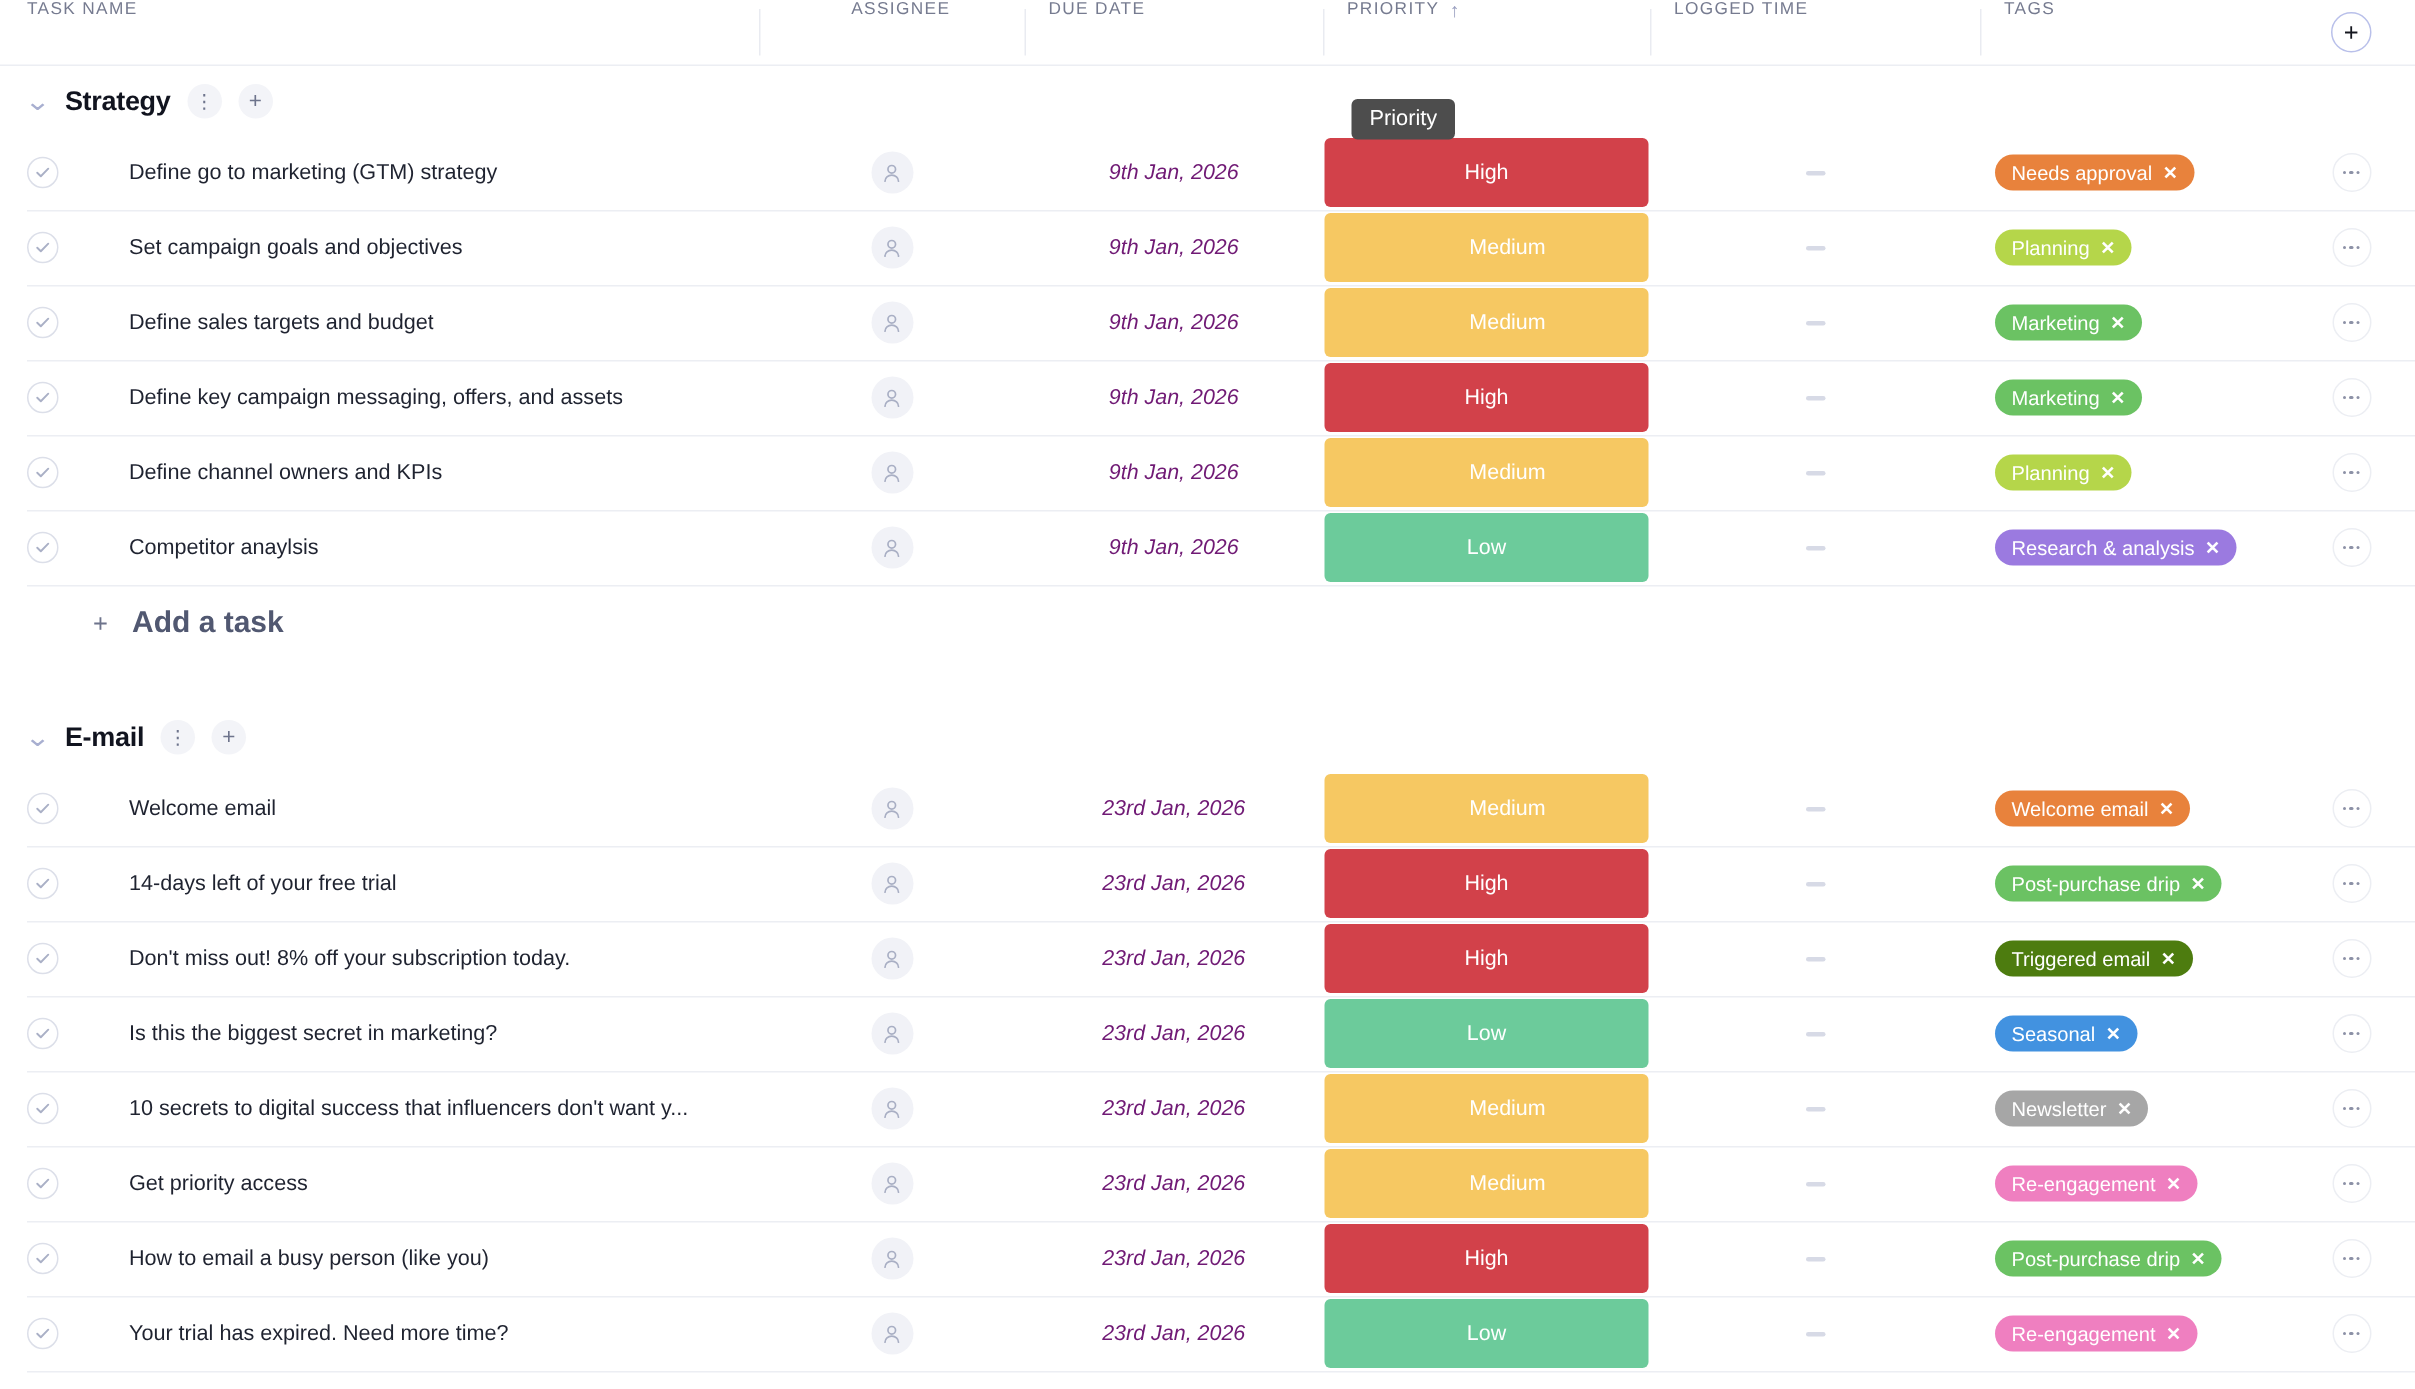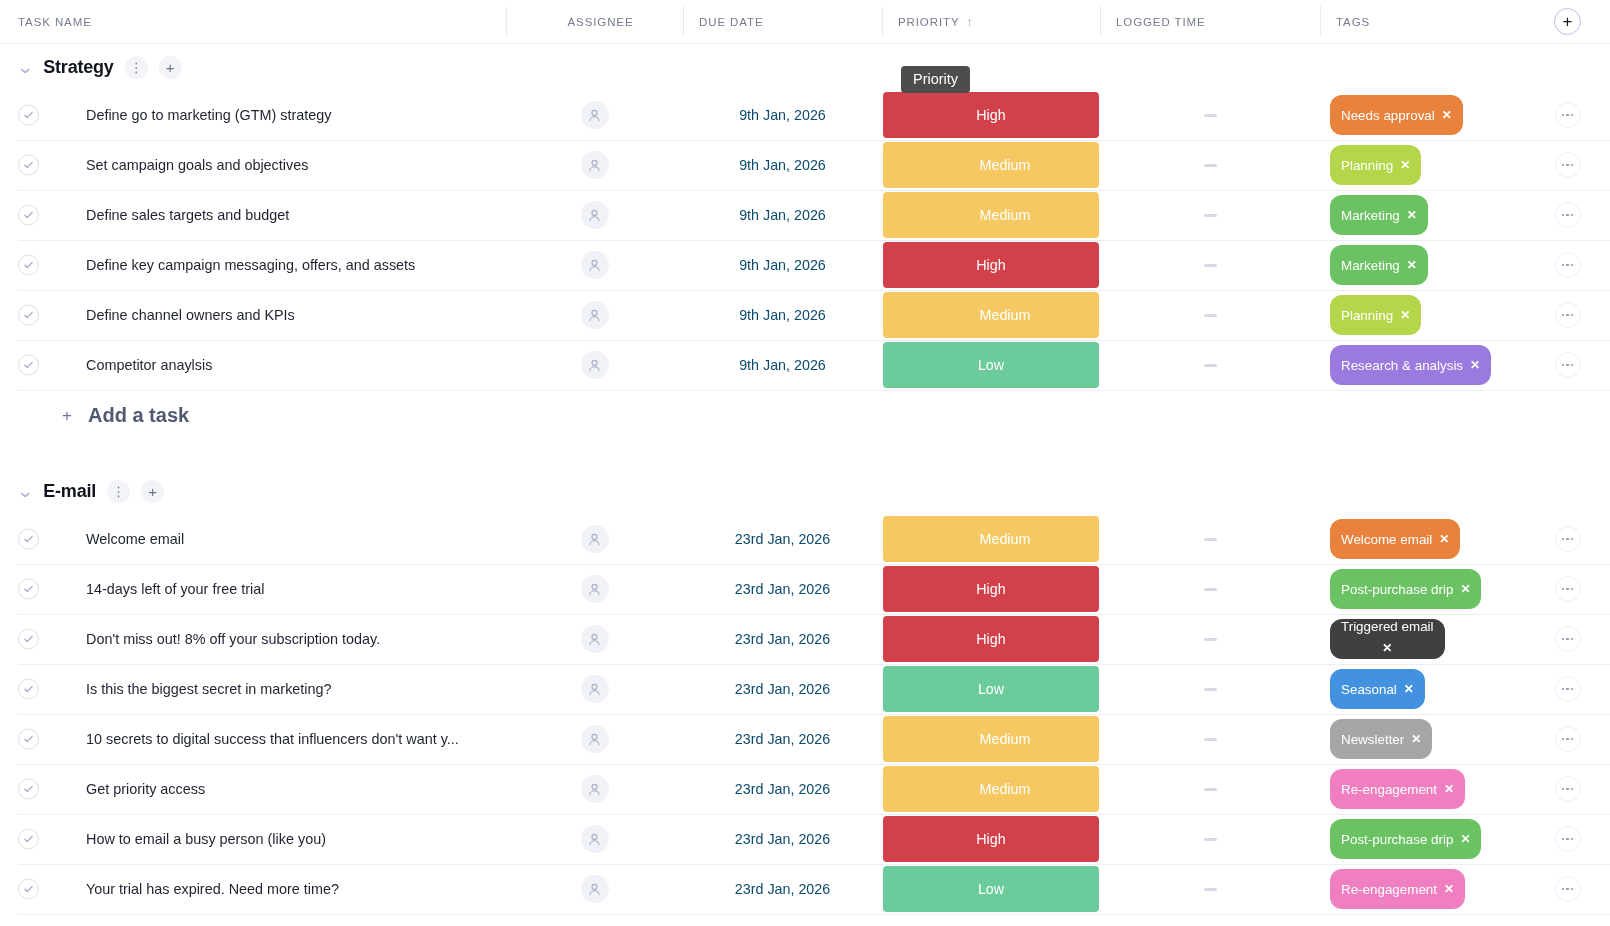--- a/index.html
+++ b/index.html
@@ -22,21 +22,21 @@
 
   
   .header {
     position: relative;
     display: flex;
     height: 44px;
     border-bottom: 1px solid #eceef3;
     background: #fff;
   }
   .hcell {
-    display: flex; align-items: center;
+    display: flex; 
     font-size: 11.5px;
     letter-spacing: .9px;
     color: #767b90;
     font-weight: 400;
     padding-left: 16px;
     position: relative;
   }
   .hcell.divider::before {
     content: "";
     position: absolute; left: 0; top: 6px; bottom: 6px;
@@ -132,21 +132,21 @@
 
   .cell-assign { justify-content: center; }
   .avatar {
     width: 28px; height: 28px; border-radius: 50%;
     background: #f1f2f7;
     display: flex; align-items: center; justify-content: center;
     cursor: pointer;
   }
 
   .cell-due { justify-content: center; }
-  .due-text { font-size: 14.3px; color: #0c4a6e; }
+  .due-text { font-size: 14.3px; color: #701a75; font-style: italic; }
 
   .cell-prio { padding: 0; }
   .prio-chip {
     width: 216px; height: 46px;
     margin: 2px 0 2px 1px;
     border-radius: 4px;
     display: flex; align-items: center; justify-content: center;
     color: #ffffff; font-size: 14.3px;
     cursor: pointer;
   }
@@ -156,21 +156,21 @@
 
   .cell-log { justify-content: center; }
   .log-dash {
     width: 13px; height: 3px; border-radius: 2px;
     background: #d7dae6;
   }
 
   .cell-tags { justify-content: flex-start; padding-left: 10px; }
   .tag {
     display: inline-flex; align-items: center; gap: 7px;
-    height: 40px; padding: 0 11px;
+    height: 24px; padding: 0 11px;
     border-radius: 12px;
     color: #ffffff; font-size: 13.4px;
     white-space: nowrap; cursor: pointer;
   }
   .tag .x { font-size: 12px; font-weight: bold; }
 
   .cell-menu { justify-content: center; }
   .dots-btn {
     width: 26px; height: 26px; border-radius: 50%;
     border: 1px solid #eceef3;
@@ -592,21 +592,21 @@
       <div class="cell cell-due c-due">
         <span class="due-text">23rd Jan, 2026</span>
       </div>
       <div class="cell cell-prio c-prio">
         <span class="prio-chip p-high">High</span>
       </div>
       <div class="cell cell-log c-log">
         <span class="log-dash"></span>
       </div>
       <div class="cell cell-tags c-tags">
-        <span class="tag" style="background: #404040; flex-direction: column;">
+        <span class="tag" style="background: #4d7c0f;">
           <span>Triggered email</span>
           <span class="x">✕</span>
         </span>
       </div>
       <div class="cell cell-menu c-menu">
         <span class="dots-btn">
           <i></i>
           <i></i>
           <i></i>
         </span>

